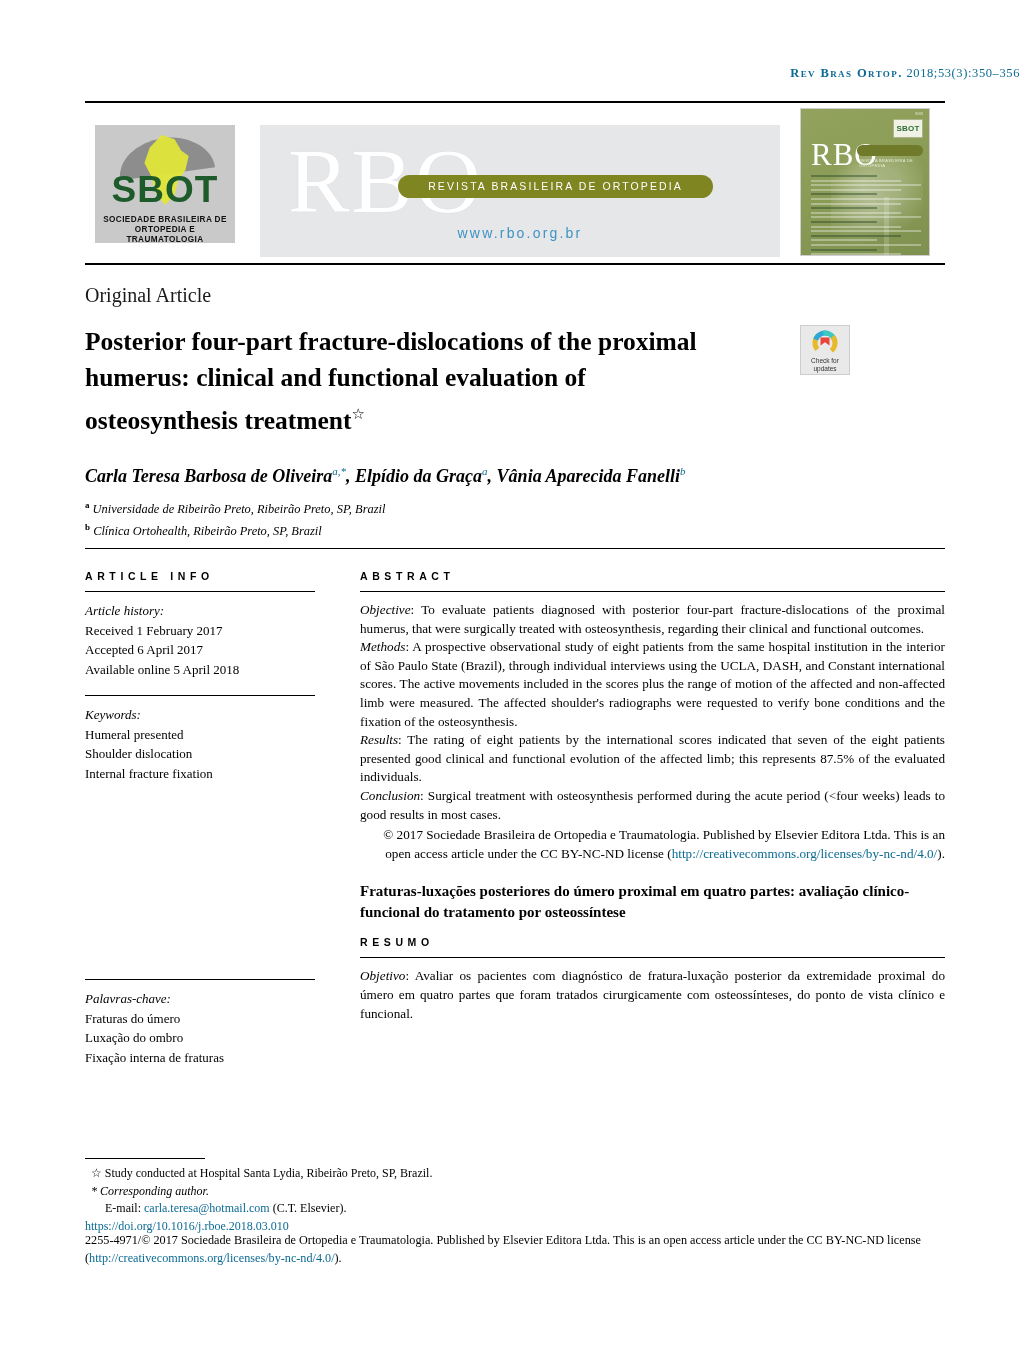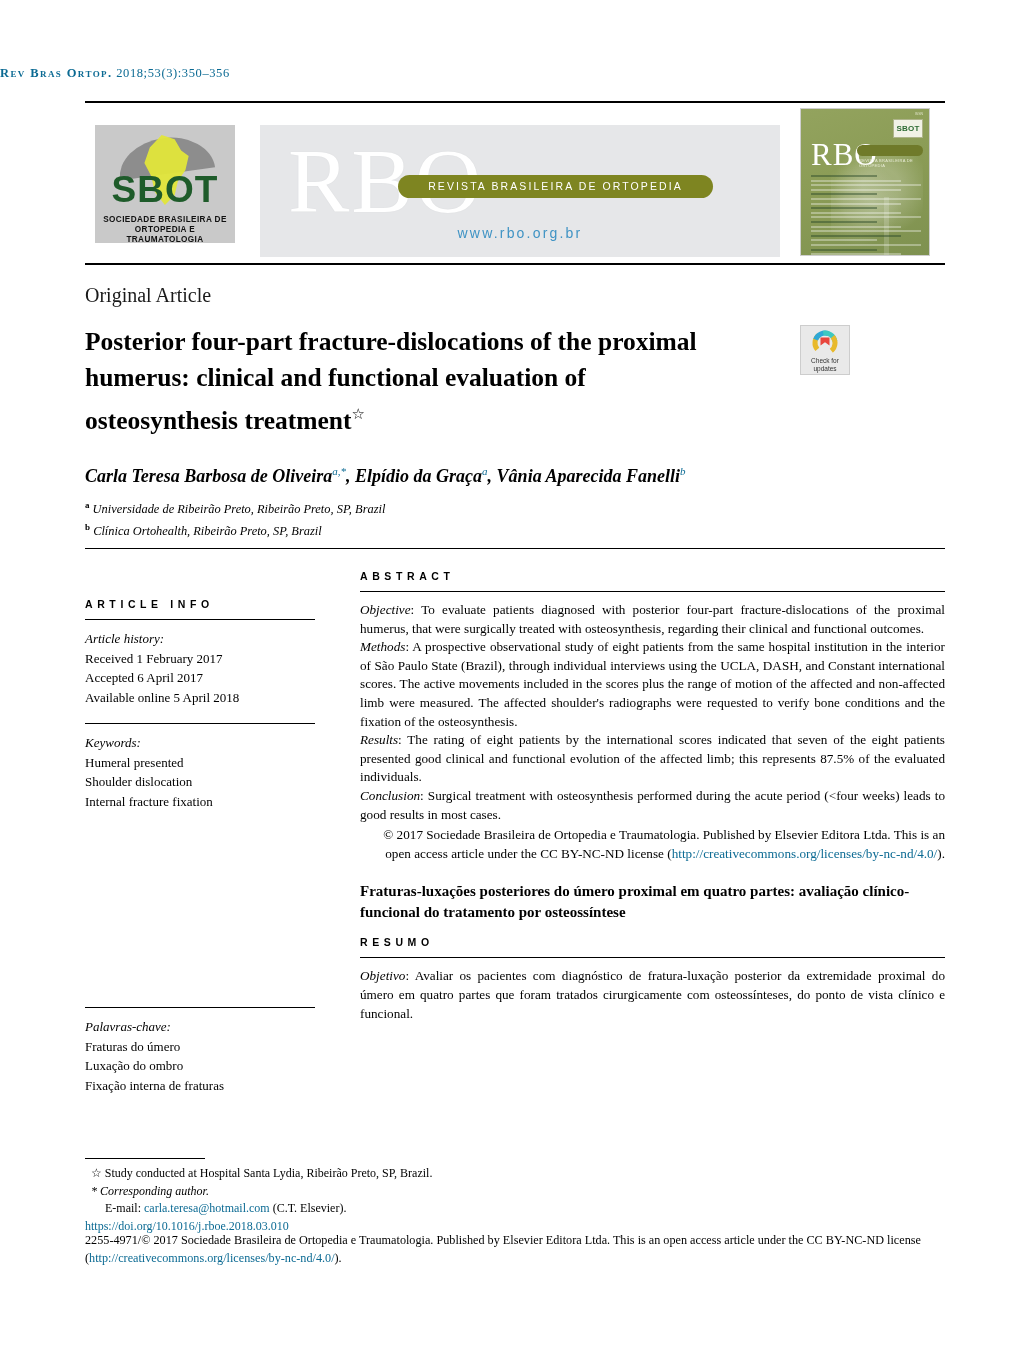--- a/index.html
+++ b/index.html
@@ -13,21 +13,21 @@
     position: relative;
     overflow: hidden;
   }
 
   .page { position: relative; width: 1020px; height: 1351px; }
 
   
   .runhead {
     position: absolute;
     top: 66px; left: 0; width: 1020px;
-    text-align: left;
+    text-align: right;
     color: #0b6a93;
     font-size: 12.5px;
     font-variant: small-caps;
     letter-spacing: .6px;
     font-family: "Liberation Serif", serif;
   }
   .runhead .jtitle { font-weight: bold; letter-spacing: 1.4px; }
 
   
   .rule-top {
@@ -214,21 +214,21 @@
     font-size: 12.4px; font-style: italic; line-height: 18px;
   }
   .affil sup { font-style: normal; font-weight: bold; font-size: 9px; }
 
   .rule-under-auth {
     position: absolute; left: 85px; top: 548px; width: 860px;
     border-top: 1px solid #000;
   }
 
   
-  .col-left { position: absolute; left: 85px; top: 570px; width: 230px; margin-top: 28px; }
+  .col-left { position: absolute; left: 85px; top: 570px; width: 230px; }
   .col-right { position: absolute; left: 360px; top: 570px; width: 585px; }
 
   .sec-head {
     font-family: "Liberation Sans", sans-serif;
     font-size: 10.5px; font-weight: bold; letter-spacing: 4.6px;
     color: #000; margin-bottom: 9px;
   }
   .hr-thin { border-top: 1px solid #000; margin: 0 0 9px 0; }
   .hr-thin.wide { border-top: 1px solid #000; }
 

